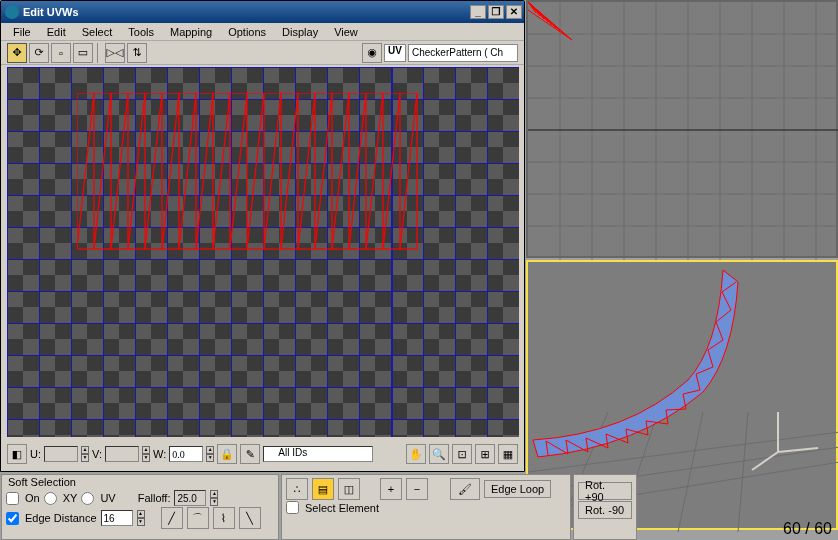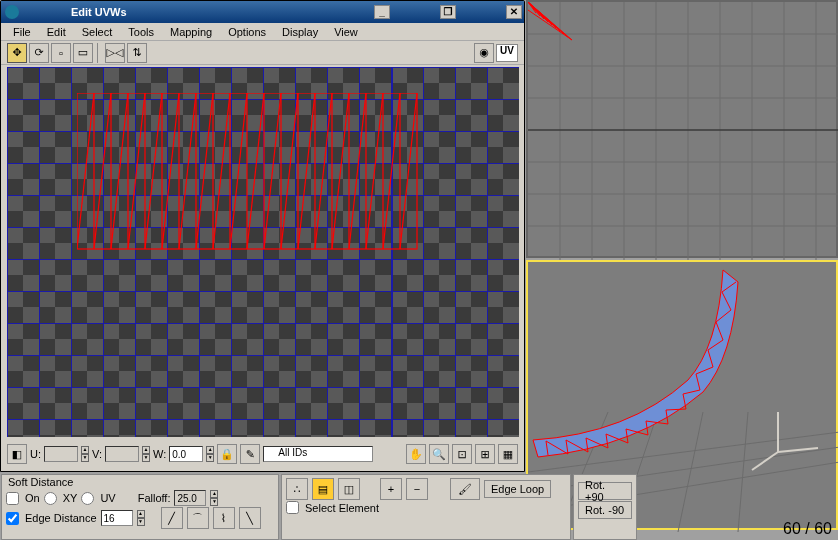--- a/index.html
+++ b/index.html
@@ -6,21 +6,21 @@
 body { background: #a0a0a0; width: 838px; height: 540px; overflow: hidden; position: relative; }
 
 
 .viewports { position: absolute; left: 526px; top: 0; width: 312px; height: 540px; }
 .vp { position: absolute; background: #7d7d7d; }
 .vp-top { left: 0; top: 0; width: 312px; height: 258px; border: 2px solid #666; }
 .vp-bottom { left: 0; top: 260px; width: 312px; height: 270px; border: 2px solid #f7e04a; }
 
 
 .uv-window { position: absolute; left: 0; top: 0; width: 525px; height: 472px; background: #d4d0c8; border: 1px solid #000; border-radius: 2px 2px 0 0; }
-.titlebar { height: 22px; background: linear-gradient(#3a6ea5, #0a3a78); color: #fff; display: flex; align-items: center; padding: 0 2px 0 4px; font-weight: bold; gap: 48px; }
+.titlebar { height: 22px; background: linear-gradient(#3a6ea5, #0a3a78); color: #fff; display: flex; align-items: center; padding: 0 2px 0 4px; font-weight: bold; }
 .titlebar .tb-icon { width: 14px; height: 14px; background: #1a7a9a; border-radius: 50%; margin-right: 4px; display: inline-block; }
 .titlebar .spacer { flex: 1; }
 .titlebar .winbtn { width: 16px; height: 14px; background: #d4d0c8; border: 1px solid #888; color: #000; display: flex; align-items: center; justify-content: center; margin-left: 2px; font-size: 10px; line-height: 10px; cursor: pointer; }
 
 .menubar { height: 18px; display: flex; align-items: center; padding: 0 4px; background: #d4d0c8; border-bottom: 1px solid #aaa; }
 .menubar span { padding: 1px 8px; cursor: pointer; }
 
 .toolbar { height: 24px; display: flex; align-items: center; padding: 0 6px; gap: 2px; background: #d4d0c8; border-bottom: 1px solid #aaa; }
 .tbtn { width: 20px; height: 20px; border: 1px solid #888; background: #d4d0c8; display: flex; align-items: center; justify-content: center; cursor: pointer; font-size: 11px; }
 .tbtn.active { background: #e8d070; border-color: #555; }
@@ -39,21 +39,21 @@
   background-color: #595959;
 }
 .blue-grid { position: absolute; inset: 0; pointer-events: none; }
 .blue-grid div.h { position: absolute; left: 0; right: 0; height: 1px; background: #1a1aaa; }
 .blue-grid div.v { position: absolute; top: 0; bottom: 0; width: 1px; background: #1a1aaa; }
 .red-shape { position: absolute; pointer-events: none; }
 
 
 .statusbar { position: absolute; left: 4px; top: 440px; right: 4px; height: 26px; display: flex; align-items: center; gap: 3px; background: #d4d0c8; padding: 2px; }
 .statusbar .lbl { font-size: 11px; }
-.statusbar .num { width: 34px; height: 16px; border: 1px inset #888; background: #d4d0c8; padding: 0 2px; font-size: 10px; display: flex; align-items: center; }
+.statusbar .num { width: 34px; height: 16px; border: 1px inset #888; background: #d4d0c8; padding: 0 2px; font-size: 10px; display: flex; align-items: center; font-family: Liberation Serif, serif; }
 .statusbar .num.white { background: #fff; }
 .spin { width: 8px; height: 16px; display: flex; flex-direction: column; }
 .spin div { flex: 1; border: 1px solid #666; background: #d4d0c8; font-size: 5px; line-height: 4px; text-align: center; }
 .statusbar .sel { height: 16px; border: 1px inset #888; background: #fff; padding: 0 14px; font-size: 10px; min-width: 110px; }
 .sb-spacer { flex: 1; }
 
 
 .bottom-panels { position: absolute; left: 0; top: 474px; width: 838px; height: 66px; display: flex; }
 .panel { border: 1px solid #888; background: #d4d0c8; padding: 2px 4px; margin: 0 1px; }
 .panel .legend { font-size: 11px; position: relative; top: -1px; background: #d4d0c8; padding: 0 2px; }
@@ -172,20 +172,21 @@
     <span class="tbtn active">✥</span>
     <span class="tbtn">⟳</span>
     <span class="tbtn">▫</span>
     <span class="tbtn">▭</span>
     <span class="tb-sep"></span>
     <span class="tbtn">▷◁</span>
     <span class="tbtn">⇅</span>
     <span style="flex:1"></span>
     <span class="tbtn">◉</span>
     <span class="tb-text-btn">UV</span>
+    <span class="tb-field">CheckerPattern  ( Ch</span>
   </div>
 
   <div class="checker-area">
     <div class="blue-grid">
       <div class="v" style="left:0px"></div>
         <div class="v" style="left:32px"></div>
         <div class="v" style="left:64px"></div>
       <div class="v" style="left:96px"></div>
         <div class="v" style="left:128px"></div>
         <div class="v" style="left:160px"></div>
@@ -286,21 +287,21 @@
     <span class="tbtn">🔍</span>
     <span class="tbtn">⊡</span>
     <span class="tbtn">⊞</span>
     <span class="tbtn">▦</span>
   </div>
 </div>
 
 <div class="bottom-panels">
 
   <div class="panel" style="width:278px">
-    <div class="legend">Soft Distance</div>
+    <div class="legend">Soft Selection</div>
     <div class="panel-row">
       <input type="checkbox" style="">
       <span>On</span>
       <input type="radio" name="ss" style="">
       <span>XY</span>
       <input type="radio" name="ss" style="">
       <span>UV</span>
       <span style="margin-left:18px">Falloff:</span>
       <span class="num-box" style="background:#d4d0c8">25.0</span>
       <span class="spin">

